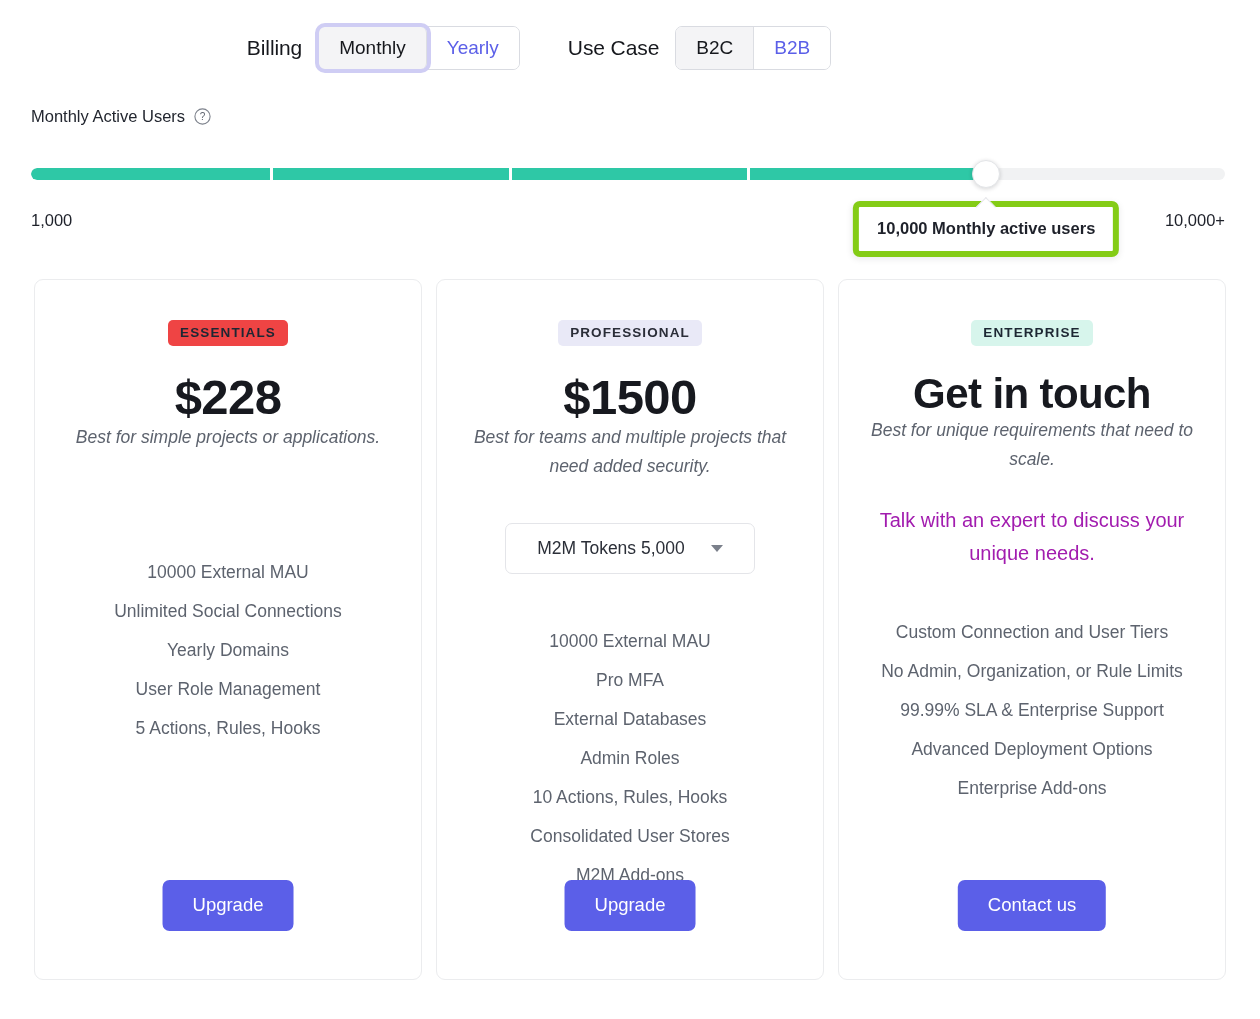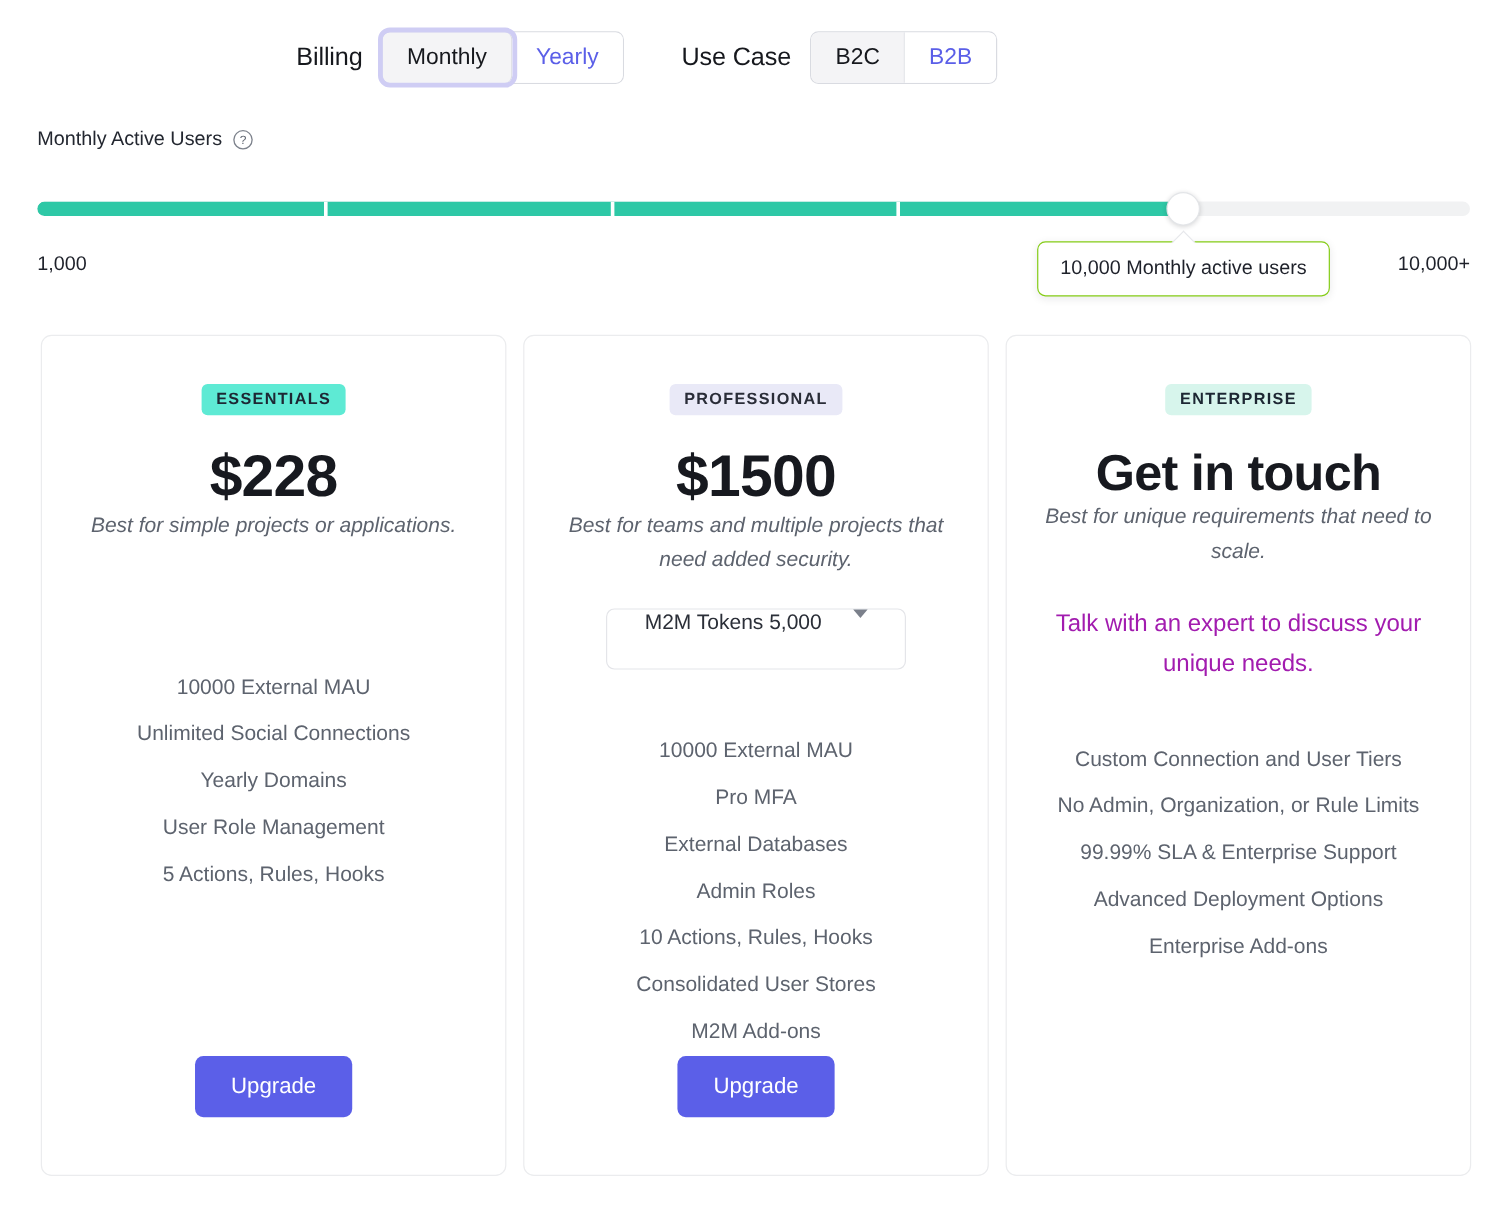--- a/index.html
+++ b/index.html
@@ -170,28 +170,29 @@
     color: #1e212a;
   }
   .slider-min { left: 0; }
   .slider-max { right: 0; }
 
   .tooltip {
     position: absolute;
     top: -10px;
     transform: translateX(-50%);
     background: #ffffff;
-    border: 1px solid #84cc16;
+    border: 6px solid #84cc16;
     border-radius: 7px;
     padding: 12px 18px 13px 18px;
     font-size: 16.5px;
     color: #1e212a;
     white-space: nowrap;
     box-shadow: 0 2px 7px rgba(20,22,30,0.09);
     z-index: 5;
+    font-weight: bold;
   }
 
   .tooltip::before {
     content: "";
     position: absolute;
     top: -7px;
     left: 50%;
     margin-left: -7px;
     width: 13px;
     height: 13px;
@@ -225,21 +226,21 @@
   }
 
   .badge {
     font-size: 13.5px;
     font-weight: bold;
     letter-spacing: 1.1px;
     padding: 5px 12px 6px 12px;
     border-radius: 5px;
   }
 
-  .badge.essentials   { background: #5eead4; color: #1d2733; }
+  .badge.essentials   { background: #ef4444; color: #1d2733; }
   .badge.professional { background: #e9e9f7; color: #2a2d38; }
   .badge.enterprise   { background: #d7f5ec; color: #1d2733; }
 
   .price {
     font-size: 49px;
     font-weight: bold;
     color: #17191f;
     margin-top: 26px;
     letter-spacing: -0.6px;
     line-height: 1.05;
@@ -259,27 +260,28 @@
   .desc2 {
     margin-top: 30px;
     font-size: 20px;
     color: #a21caf;
     text-align: center;
     line-height: 1.65;
     max-width: 340px;
   }
 
   .dropdown {
-    margin-top: 26px;
+    margin-top: 42px;
     width: 250px;
     height: 51px;
     border: 1px solid #e4e5e9;
     border-radius: 7px;
     background: #ffffff;
     display: flex;
+    align-items: center;
     justify-content: center;
     gap: 26px;
     cursor: pointer;
     position: relative;
   }
 
   .dropdown-value {
     font-size: 17.5px;
     color: #2b2f38;
   }
@@ -424,17 +426,18 @@
       <div class="price contact">Get in touch</div>
       <div class="desc">Best for unique requirements that need to scale.</div>
       <div class="desc2">Talk with an expert to discuss your unique needs.</div>
       <div class="features enterprise">
         <div class="feature">Custom Connection and User Tiers</div>
         <div class="feature">No Admin, Organization, or Rule Limits</div>
         <div class="feature">99.99% SLA &amp; Enterprise Support</div>
         <div class="feature">Advanced Deployment Options</div>
         <div class="feature">Enterprise Add-ons</div>
       </div>
+      <button class="cta">Contact us</button>
     </div>
 
   </div>
 
 </div>
 
 </body></html>

